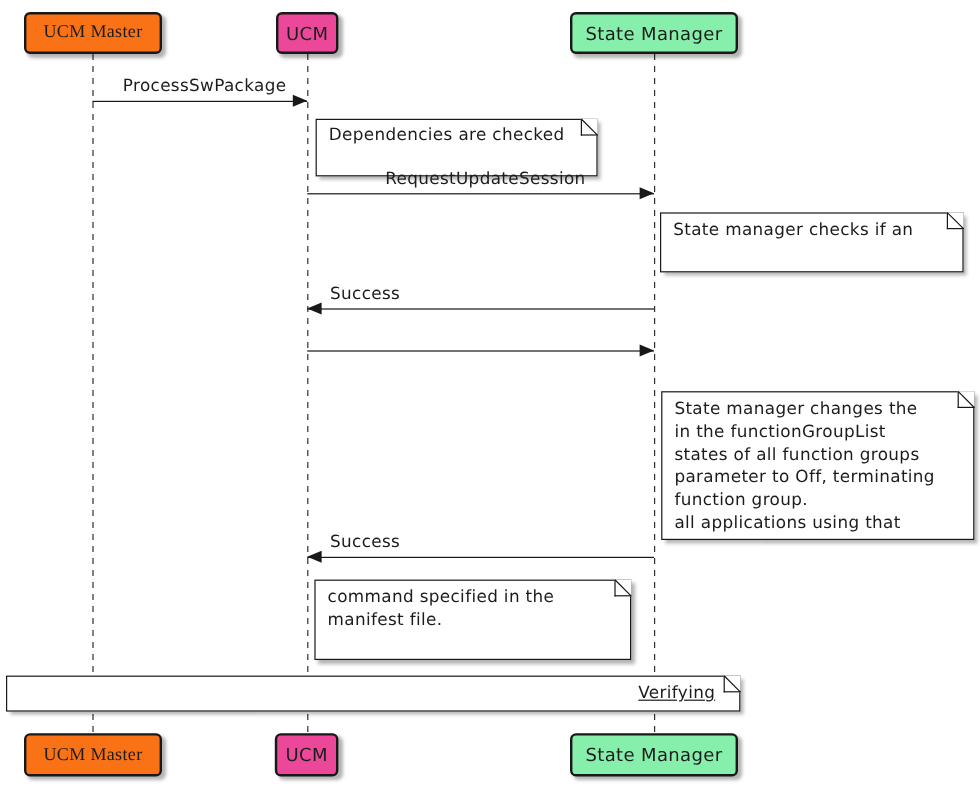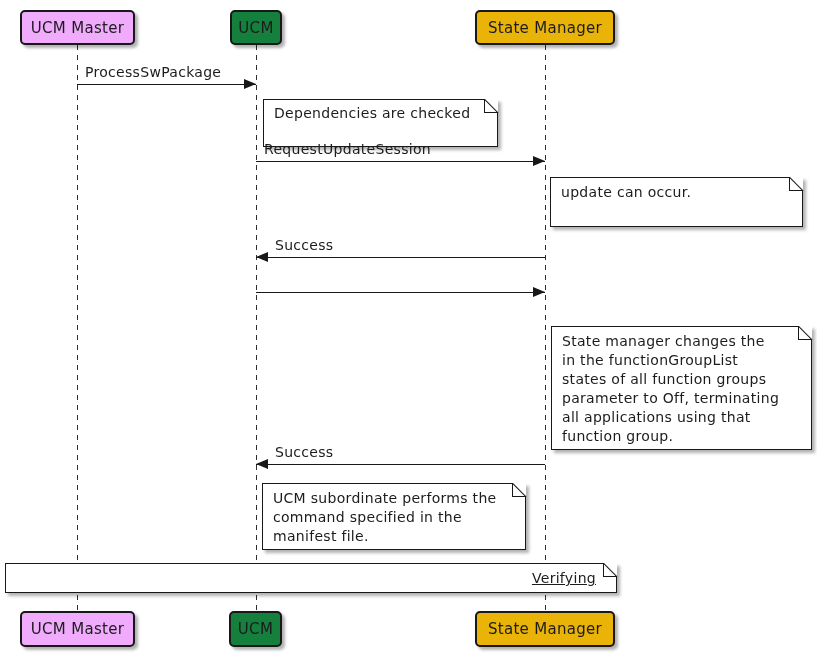--- a/index.html
+++ b/index.html
@@ -31,42 +31,42 @@
     border-radius: 5px;
     display: flex;
     align-items: center;
     justify-content: center;
     font-size: 15px;
     letter-spacing: 0.3px;
     box-shadow: 3px 3px 3px rgba(0,0,0,0.30);
     z-index: 3;
     white-space: nowrap;
   }
-  .p-green  { background: #f0abfc; }
-  .p-blue   { background: #15803d; }
-  .p-yellow { background: #eab308; }
+  .p-green  { background: #f97316; font-family: Liberation Serif, serif; }
+  .p-blue   { background: #ec4899; }
+  .p-yellow { background: #86efac; }
 
   
   .msg {
     position: absolute;
     height: 21px;
     border-bottom: 1px solid #181818;
     z-index: 2;
   }
   .msg-label {
     position: absolute;
     top: 0;
     left: 0;
     right: 0;
     font-size: 14px;
     letter-spacing: 0.3px;
     line-height: 17px;
     white-space: nowrap;
   }
-  .msg-label.pad-r { padding-left: 8px; }
+  .msg-label.pad-r { padding-left: 8px; text-align: center; }
   .msg-label.pad-l { padding-left: 19px; }
   .head {
     position: absolute;
     width: 0; height: 0;
     bottom: -5px;
     border-top: 5px solid transparent;
     border-bottom: 5px solid transparent;
   }
   .head.right { right: 0; border-left: 12px solid #181818; }
   .head.left  { left: 0;  border-right: 12px solid #181818; }
@@ -129,50 +129,49 @@
     <div class="note-line">Dependencies are checked</div>
   </div>
 
   <div class="msg" style="left:256px; top:141px; width:289px;">
     <div class="msg-label pad-r">RequestUpdateSession</div>
     <div class="head right"></div>
   </div>
 
   <div class="note" style="left:550px; top:177px; width:253px; height:50px;">
     <div class="fold"></div>
-    <div class="note-line">update can occur.</div>
+    <div class="note-line">State manager checks if an</div>
   </div>
 
   <div class="msg" style="left:256px; top:237px; width:289px;">
     <div class="msg-label pad-l">Success</div>
     <div class="head left"></div>
   </div>
 
   <div class="msg" style="left:256px; top:272px; width:289px;">
     <div class="head right"></div>
   </div>
 
   <div class="note" style="left:551px; top:326px; width:261px; height:124px;">
     <div class="fold"></div>
     <div class="note-line">State manager changes the</div>
     <div class="note-line">in the functionGroupList</div>
     <div class="note-line">states of all function groups</div>
     <div class="note-line">parameter to Off, terminating</div>
+    <div class="note-line">function group.</div>
     <div class="note-line">all applications using that</div>
-    <div class="note-line">function group.</div>
   </div>
 
   <div class="msg" style="left:256px; top:444px; width:289px;">
     <div class="msg-label pad-l">Success</div>
     <div class="head left"></div>
   </div>
 
   <div class="note" style="left:262px; top:483px; width:264px; height:67px;">
     <div class="fold"></div>
-    <div class="note-line">UCM subordinate performs the</div>
     <div class="note-line">command specified in the</div>
     <div class="note-line">manifest file.</div>
   </div>
 
   <div class="note across" style="left:5px; top:563px; width:612px; height:30px;">
     <div class="fold"></div>
     <div class="note-line">Verifying</div>
   </div>
 
   <div class="participant p-green" style="left:20px;  top:611px; width:115px; height:36px;">UCM Master</div>

